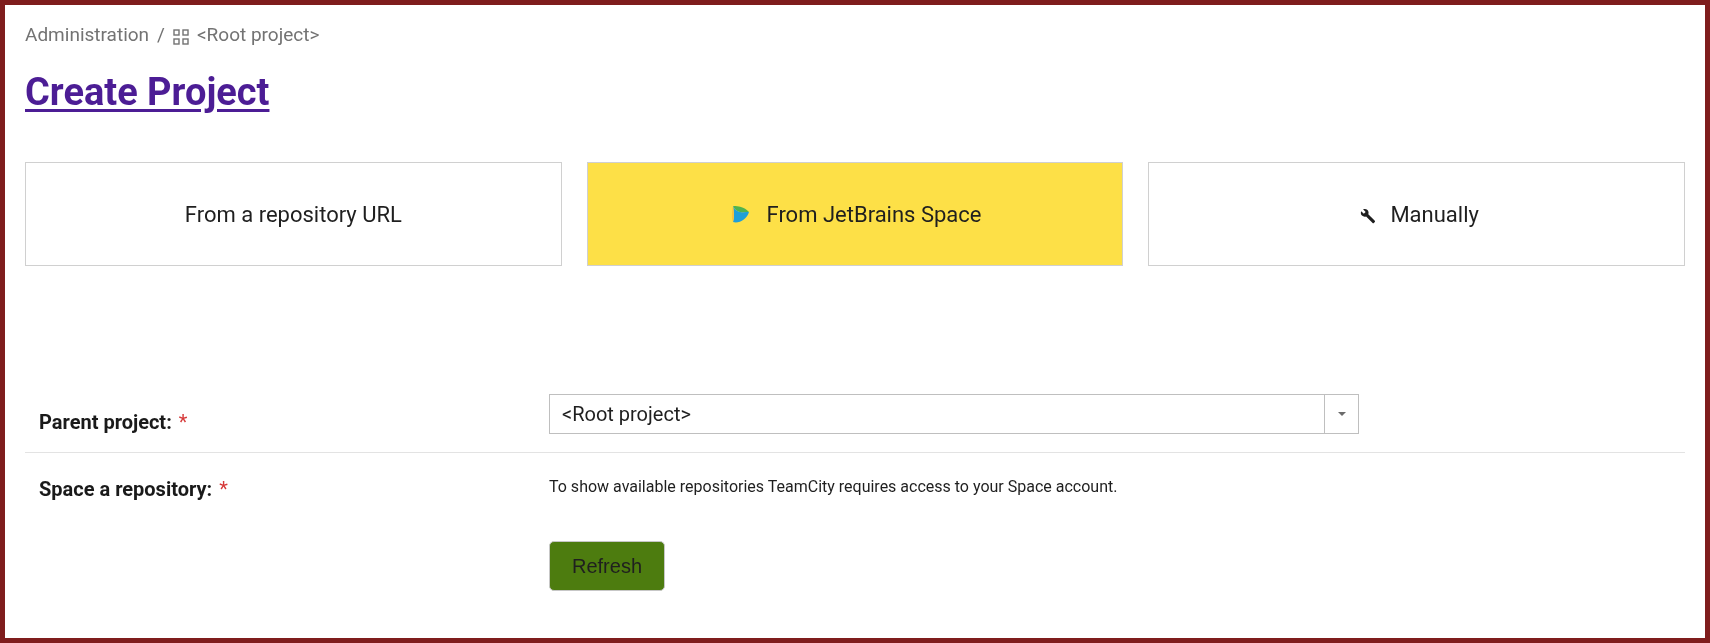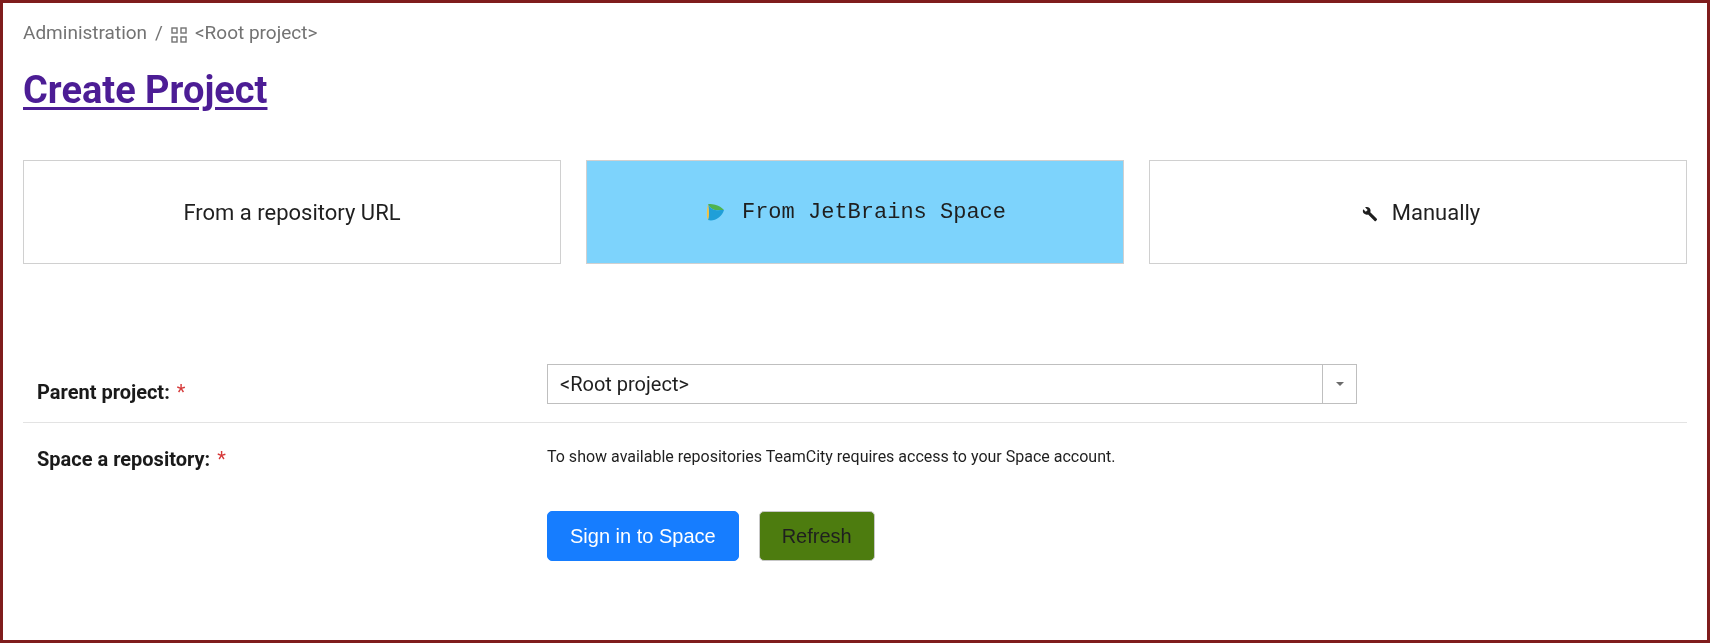--- a/index.html
+++ b/index.html
@@ -7,21 +7,21 @@
       margin: 0;
       padding: 0;
     }
     body {
       font-family: -apple-system, BlinkMacSystemFont, "Segoe UI", Roboto, "Helvetica Neue", Arial, sans-serif;
       background: #ffffff;
       color: #1f1f1f;
       font-size: 16px;
     }
     .container {
-      border: 3px solid #7f1d1d;
+      border: 5px solid #7f1d1d;
       margin: 0;
       padding: 18px 20px 40px 20px;
       width: 1710px;
       height: 643px;
     }
     .breadcrumb {
       display: flex;
       align-items: center;
       gap: 8px;
       font-size: 19px;
@@ -51,39 +51,38 @@
       font-weight: 700;
       color: #4c1d95;
       margin: 0 0 48px 0;
       text-decoration: underline;
       text-underline-offset: 4px;
       display: inline-block;
     }
     .tabs {
       display: flex;
       gap: 25px;
-      margin-bottom: 88px;
+      margin-bottom: 116px;
       border-radius: 32px;
     }
     .tab {
       flex: 1;
       height: 104px;
       border: 1px solid #d0d0d0;
       background: #ffffff;
       display: flex;
       align-items: center;
       justify-content: center;
       gap: 14px;
       font-size: 22px;
       color: #1f1f1f;
       cursor: pointer;
     }
     .tab.active {
-      background: #7dd3fc;
-      font-family: Liberation Mono, monospace;
+      background: #fde047;
     }
     .tab-icon {
       display: inline-flex;
       align-items: center;
     }
     .form-row {
       display: flex;
       align-items: flex-end;
       padding: 12px 0 12px 14px;
       font-size: 20px;
@@ -231,17 +230,16 @@
     <div class="form-row-label">
       <span>Space a repository:</span>
       <span class="req">*</span>
     </div>
     <div class="form-row-value">
       <div class="helper-text">To show available repositories TeamCity requires access to your Space account.</div>
     </div>
   </div>
 
   <div class="button-row">
-    <button class="btn btn-primary">Sign in to Space</button>
     <button class="btn btn-secondary">Refresh</button>
   </div>
 
 </div>
 
 </body></html>

